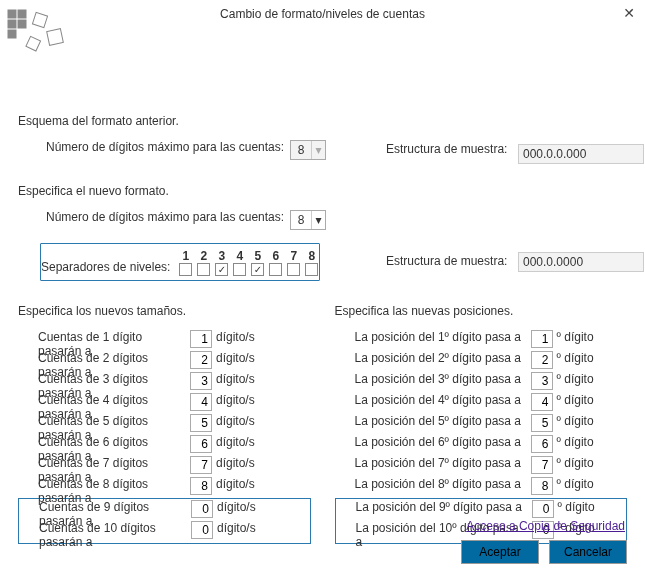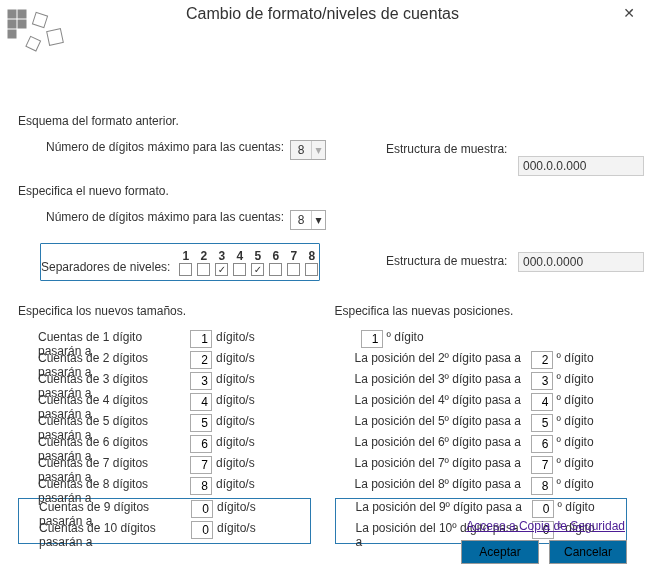--- a/index.html
+++ b/index.html
@@ -15,21 +15,21 @@
     overflow: hidden;
   }
   .titlebar {
     height: 28px;
     display: flex;
     align-items: center;
     justify-content: center;
     position: relative;
   }
   .titlebar .title {
-    font-size: 16px;
+    font-size: 12px;
     color: #333;
   }
   .titlebar .close {
     position: absolute;
     right: 10px;
     top: 5px;
     font-size: 14px;
     color: #444;
     cursor: pointer;
     font-family: Arial, sans-serif;
@@ -220,21 +220,21 @@
   <div class="section-label">Esquema del formato anterior.</div>
   <div class="block-prev">
     <div class="row indent">
       <span class="label">Número de dígitos máximo para las cuentas:</span>
       <span class="sel disabled">
         <span class="val">8</span>
         <span class="arrow">▾</span>
       </span>
     </div>
     <span class="sample-label" style="top:2px;">Estructura de muestra:</span>
-    <span class="sample-box" style="top:16px;">000.0.0.000</span>
+    <span class="sample-box" style="top:4px;">000.0.0.000</span>
   </div>
 
   <div class="section-label" style="margin-top:14px;">Especifica el nuevo formato.</div>
   <div class="block-new">
     <div class="row indent">
       <span class="label">Número de dígitos máximo para las cuentas:</span>
       <span class="sel">
         <span class="val">8</span>
         <span class="arrow">▾</span>
       </span>
@@ -338,20 +338,21 @@
             <span class="tl">Cuentas de 10 dígitos pasarán a</span>
             <input class="inp" value="0" style="">
             <span class="suf">dígito/s</span>
           </div>
         </div>
     </div>
     <div class="colx right">
       <div class="hdr">Especifica las nuevas posiciones.</div>
       <div id="pos-rows">
           <div class="trow">
+            <span class="tl">La posición del 1º dígito pasa a</span>
             <input class="inp" value="1" style="">
             <span class="suf">º dígito</span>
           </div>
           <div class="trow">
             <span class="tl">La posición del 2º dígito pasa a</span>
             <input class="inp" value="2" style="">
             <span class="suf">º dígito</span>
           </div>
           <div class="trow">
             <span class="tl">La posición del 3º dígito pasa a</span>

